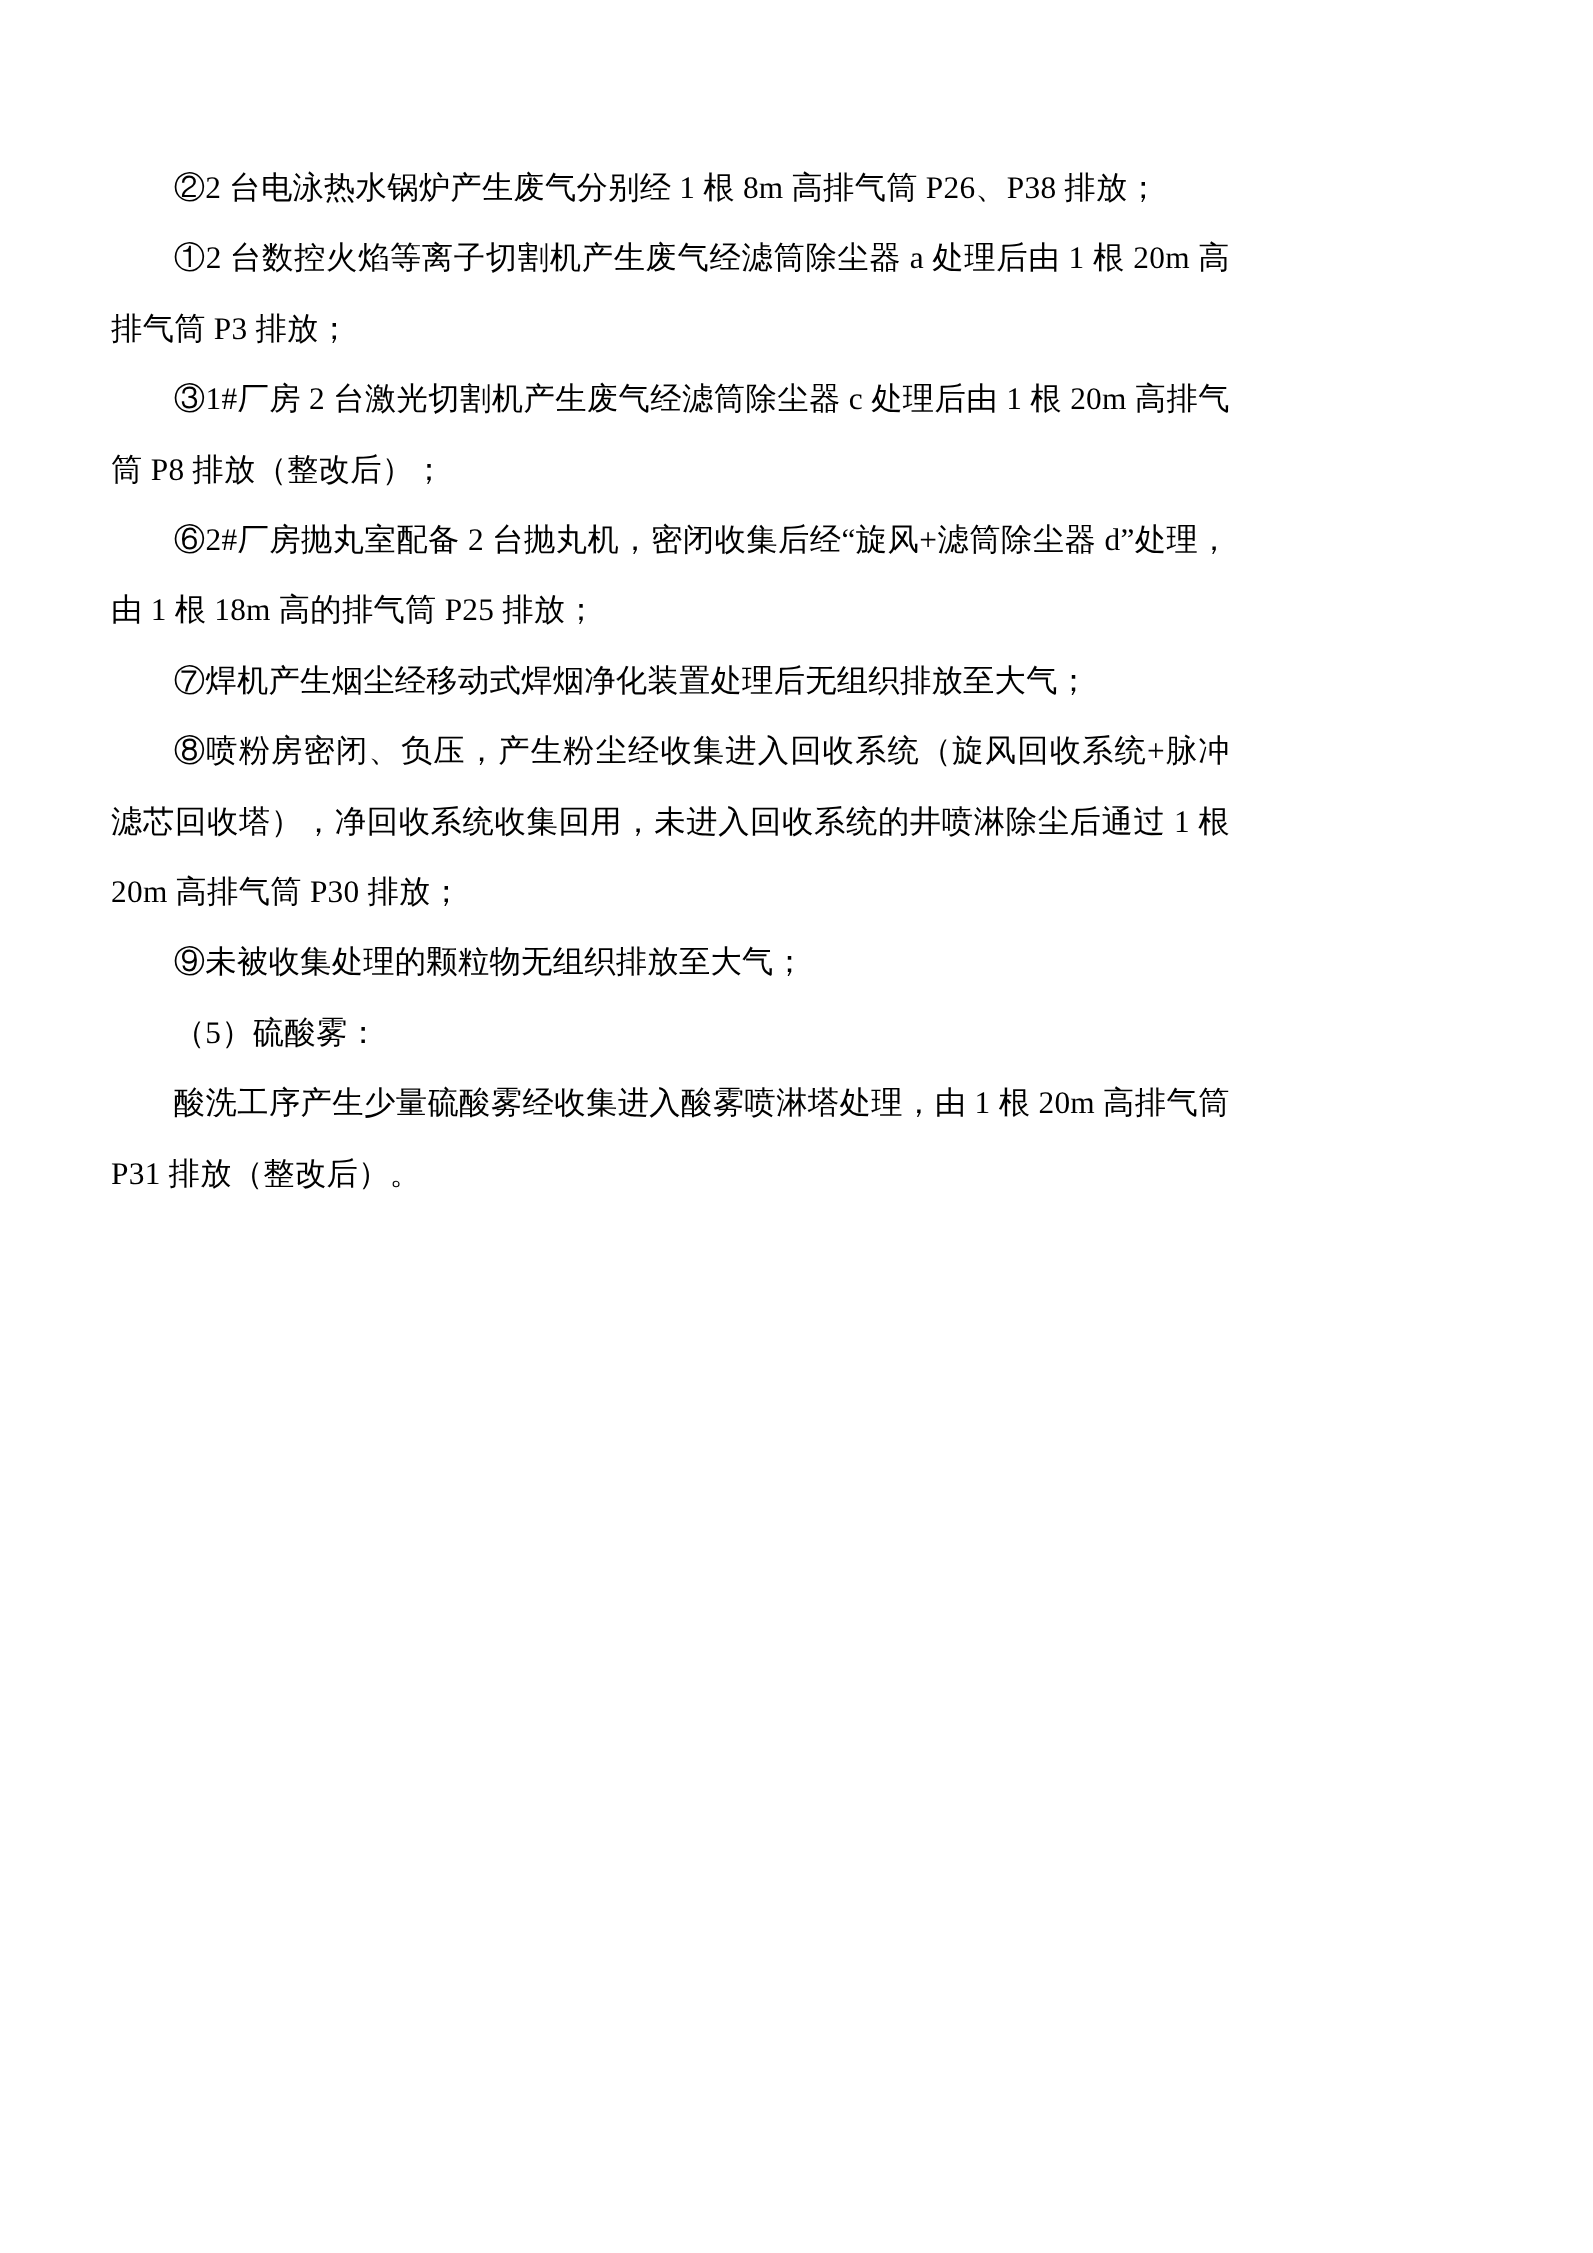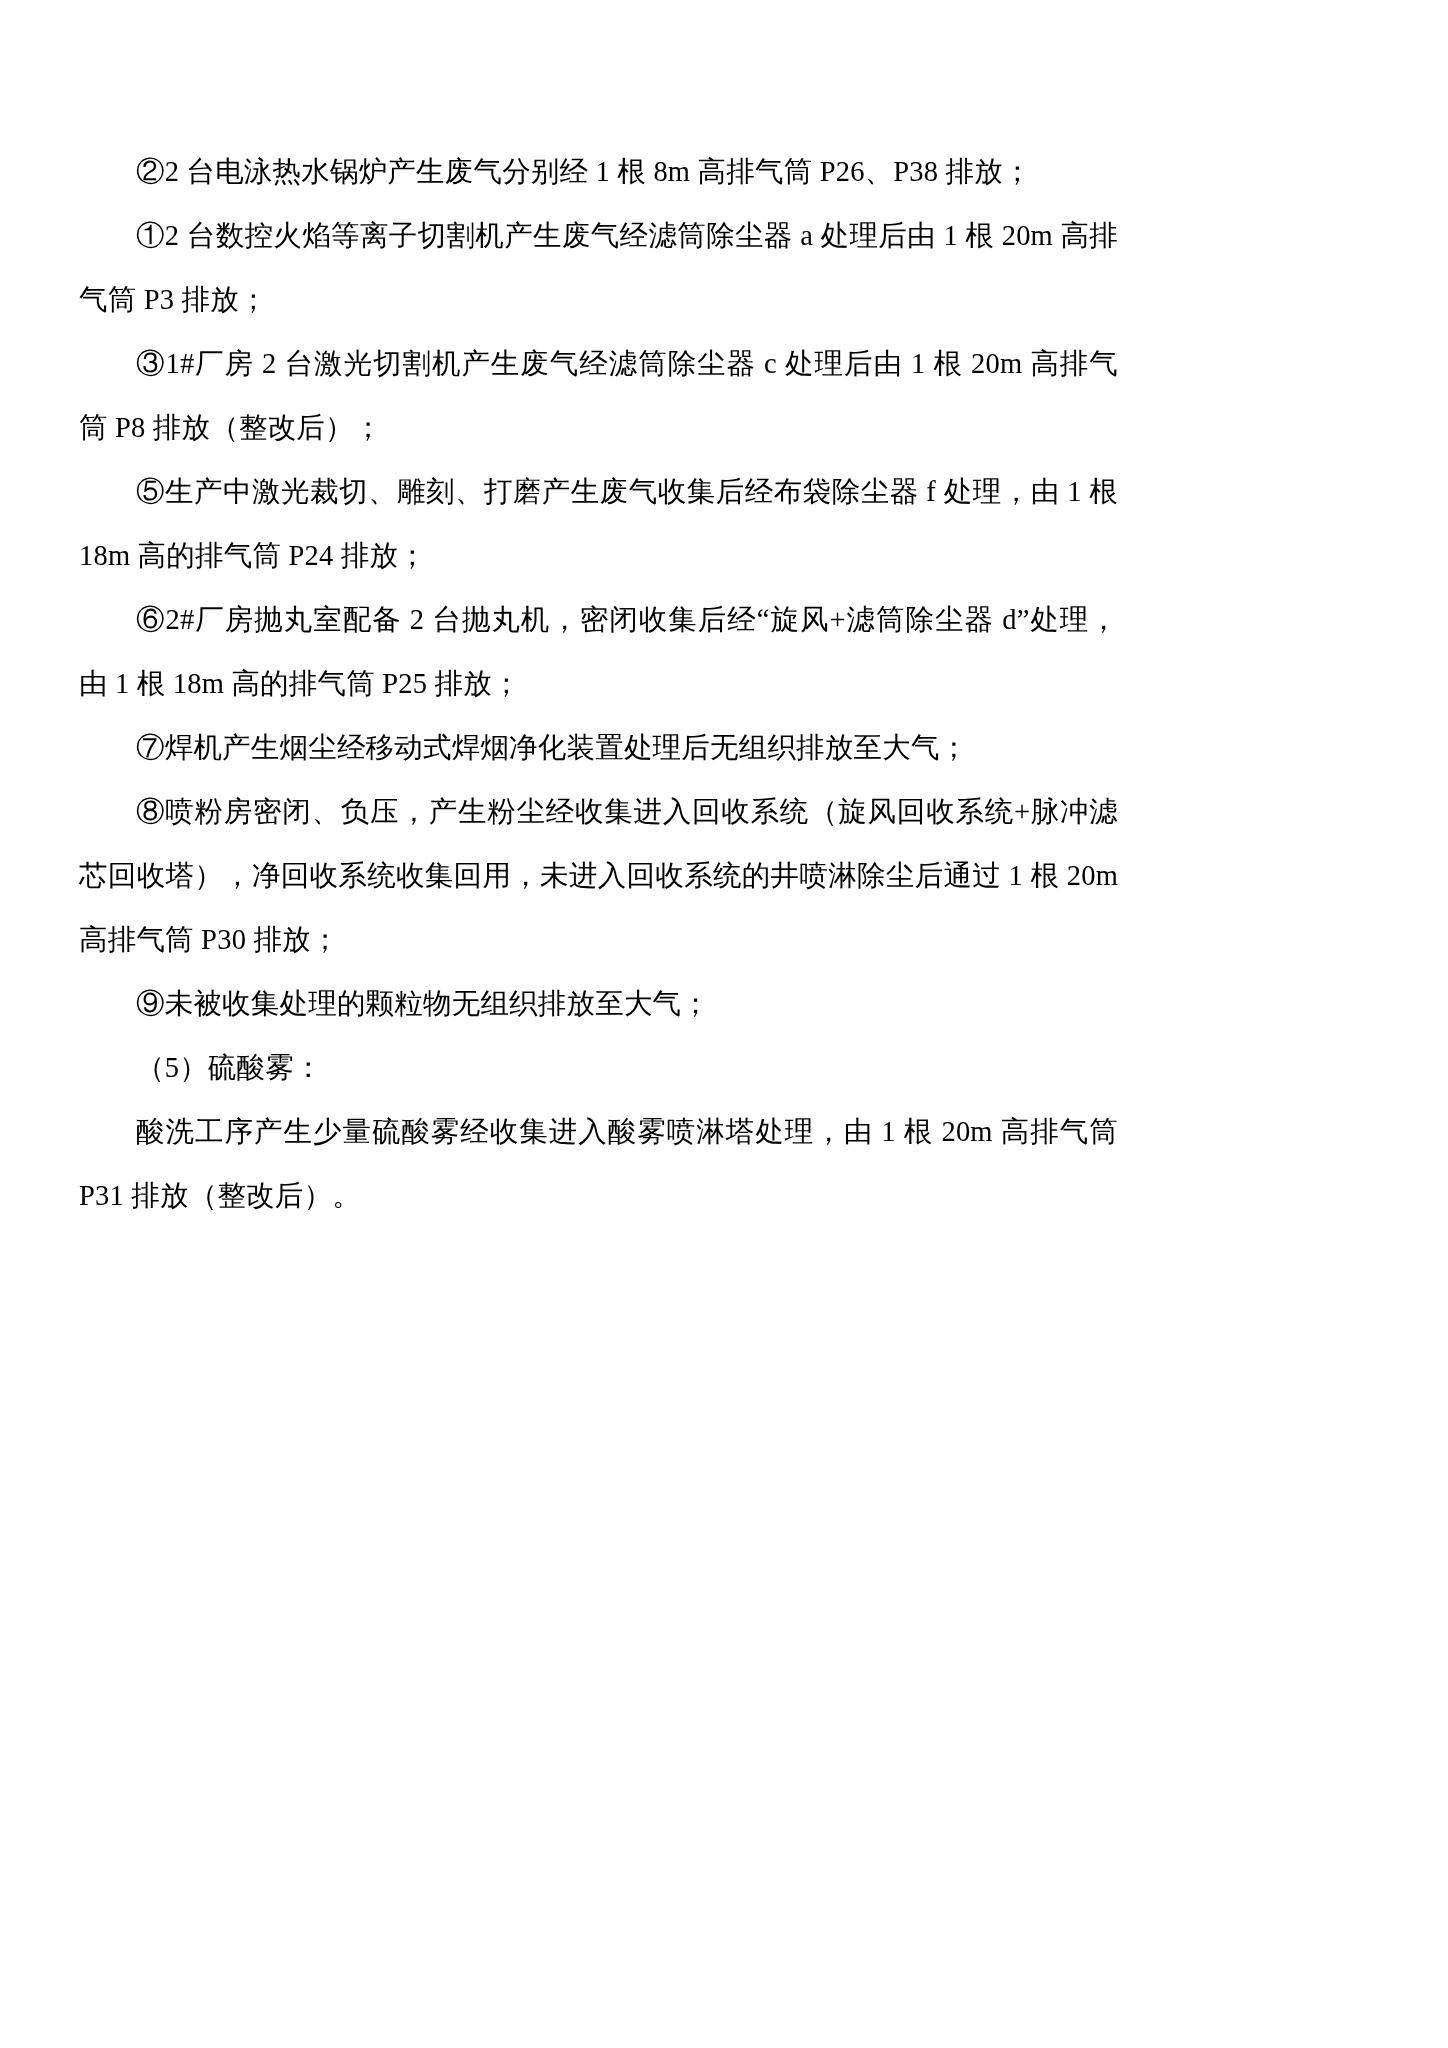--- a/index.html
+++ b/index.html
@@ -11,21 +11,21 @@
     width: 1448px;
     min-height: 2048px;
     font-family: "Liberation Serif", "DejaVu Serif", serif;
     color: #000000;
   }
   .page {
     position: relative;
     width: 1268px;
     min-height: 2048px;
     box-sizing: border-box;
-    padding: 140px 150px 90px 79px;
+    padding: 140px 150px 90px 101px;
   }
   .doc-body {
     font-size: 28.5px;
     line-height: 64px;
     text-align: justify;
     text-justify: inter-ideograph;
     letter-spacing: 0.2px;
   }
   p.para {
     margin: 0 0 0 0;
@@ -37,21 +37,20 @@
   }
 </style>
 </head>
 <body>
 
 <div class="page">
   <div class="doc-body">
     <p class="para">②2 台电泳热水锅炉产生废气分别经 1 根 8m 高排气筒 P26、P38 排放；</p>
     <p class="para">①2 台数控火焰等离子切割机产生废气经滤筒除尘器 a 处理后由 1 根 20m 高排气筒 P3 排放；</p>
     <p class="para">③1#厂房 2 台激光切割机产生废气经滤筒除尘器 c 处理后由 1 根 20m 高排气筒 P8 排放（整改后）；</p>
-    <p class="para">⑤生产中激光裁切、雕刻、打磨产生废气收集后经布袋除尘器 f 处理，由 1 根 18m 高的排气筒 P24 排放；</p>
     <p class="para">⑥2#厂房抛丸室配备 2 台抛丸机，密闭收集后经“旋风+滤筒除尘器 d”处理，由 1 根 18m 高的排气筒 P25 排放；</p>
     <p class="para">⑦焊机产生烟尘经移动式焊烟净化装置处理后无组织排放至大气；</p>
     <p class="para">⑧喷粉房密闭、负压，产生粉尘经收集进入回收系统（旋风回收系统+脉冲滤芯回收塔），净回收系统收集回用，未进入回收系统的井喷淋除尘后通过 1 根 20m 高排气筒 P30 排放；</p>
     <p class="para">⑨未被收集处理的颗粒物无组织排放至大气；</p>
     <p class="para">（5）硫酸雾：</p>
     <p class="para">酸洗工序产生少量硫酸雾经收集进入酸雾喷淋塔处理，由 1 根 20m 高排气筒 P31 排放（整改后）。</p>
   </div>
 </div>
 
 </body></html>

